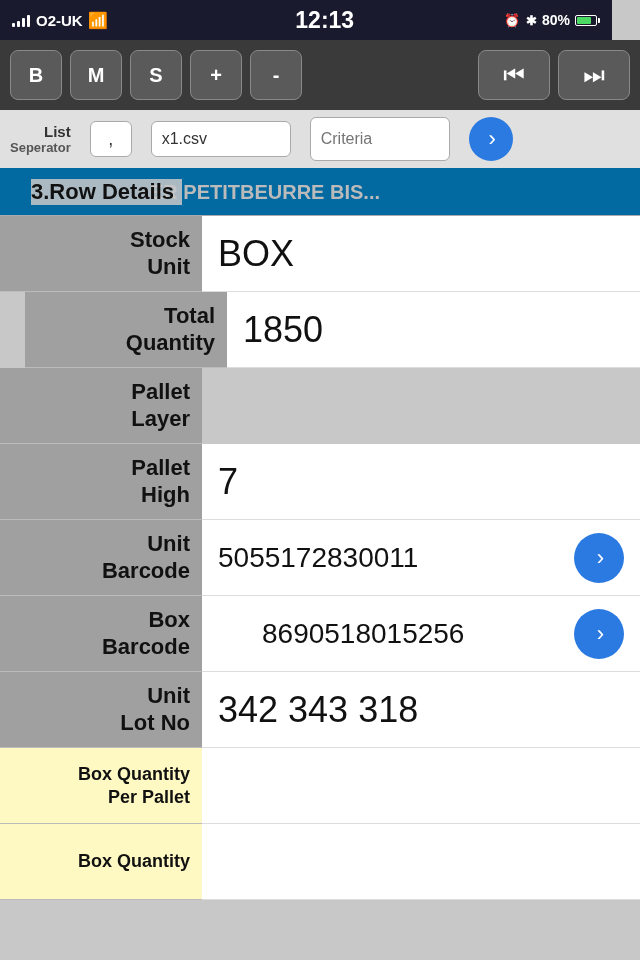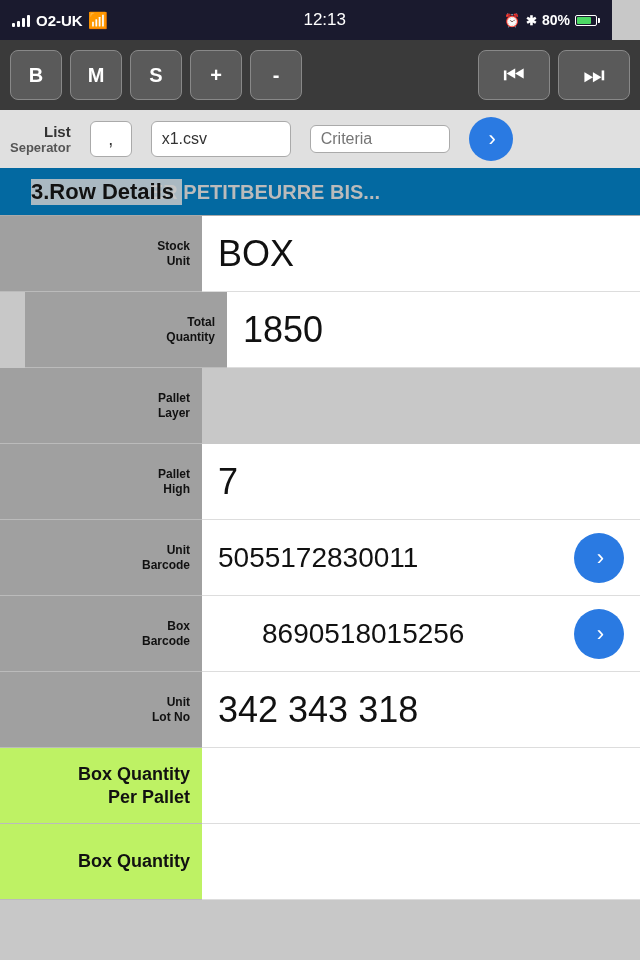--- a/index.html
+++ b/index.html
@@ -23,22 +23,22 @@
       color: white;
       font-size: 15px;
       font-weight: 600;
     }
     .status-left {
       display: flex;
       align-items: center;
       gap: 6px;
     }
     .status-center {
-      font-size: 17px;
-      font-weight: 400;
+      font-size: 23px;
+      font-weight: 700;
       margin-left: 36px;
     }
     .status-right {
       display: flex;
       align-items: center;
       gap: 5px;
       font-size: 14px;
     }
     .signal-bars {
       display: flex;
@@ -152,21 +152,21 @@
       height: 36px;
       background: white;
       border: 1.5px solid #aaa;
       border-radius: 6px;
       padding: 0 10px;
       font-size: 16px;
       color: #333;
     }
     .criteria-input {
       flex: 1;
-      height: 28px;
+      height: 44px;
       background: white;
       border: 1.5px solid #aaa;
       border-radius: 6px;
       padding: 0 10px;
       font-size: 16px;
       color: #aaa;
     }
     .go-btn {
       width: 44px;
       height: 44px;
@@ -228,21 +228,21 @@
       min-height: 76px;
     }
     .row-label {
       width: 202px;
       min-height: 76px;
       background: #a0a0a0;
       display: flex;
       align-items: center;
       justify-content: flex-end;
       padding-right: 12px;
-      font-size: 12px;
+      font-size: 22px;
       font-weight: 800;
       color: #111;
       border-bottom: 1px solid #bbb;
       text-align: right;
       line-height: 1.2;
     }
     .row-value {
       flex: 1;
       min-height: 76px;
       background: white;
@@ -276,21 +276,21 @@
     }
 
     .empty-row {
       display: flex;
       width: 640px;
       height: 76px;
     }
     .empty-label {
       width: 202px;
       height: 76px;
-      background: #bef264;
+      background: #fef9c3;
       display: flex;
       align-items: center;
       justify-content: flex-end;
       padding-right: 12px;
       font-size: 18px;
       font-weight: 800;
       color: #111;
       border-bottom: 1px solid #bbb;
       text-align: right;
       line-height: 1.25;

